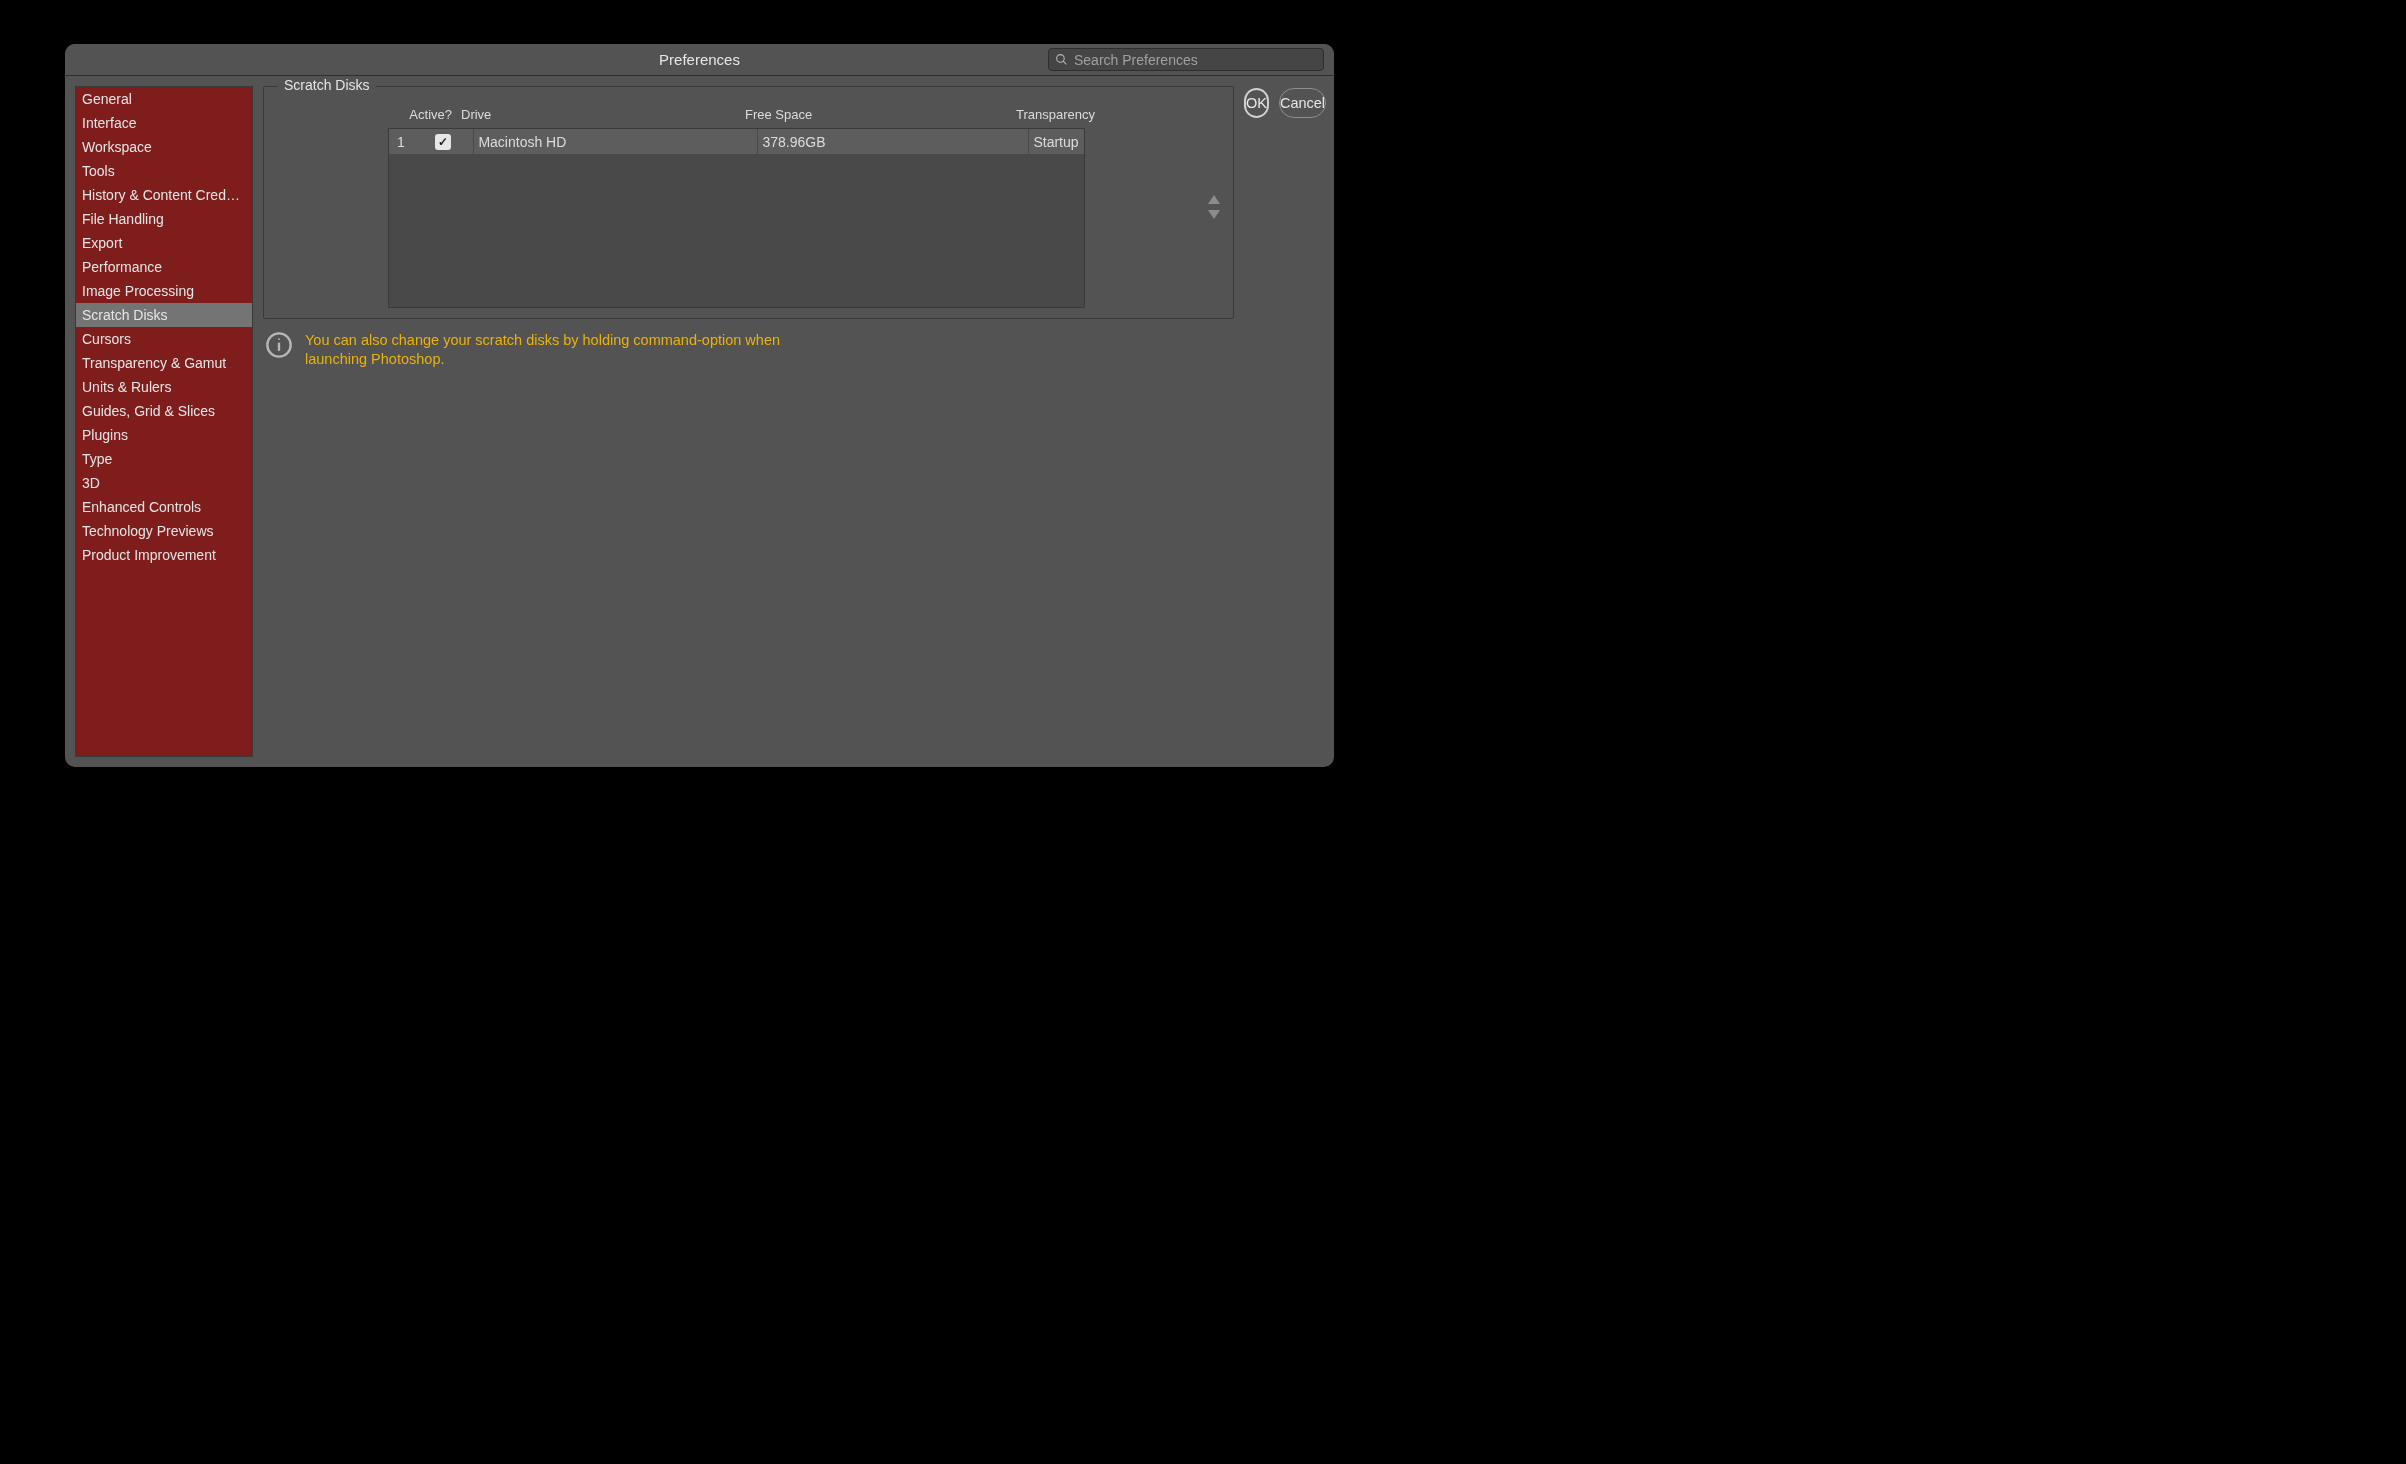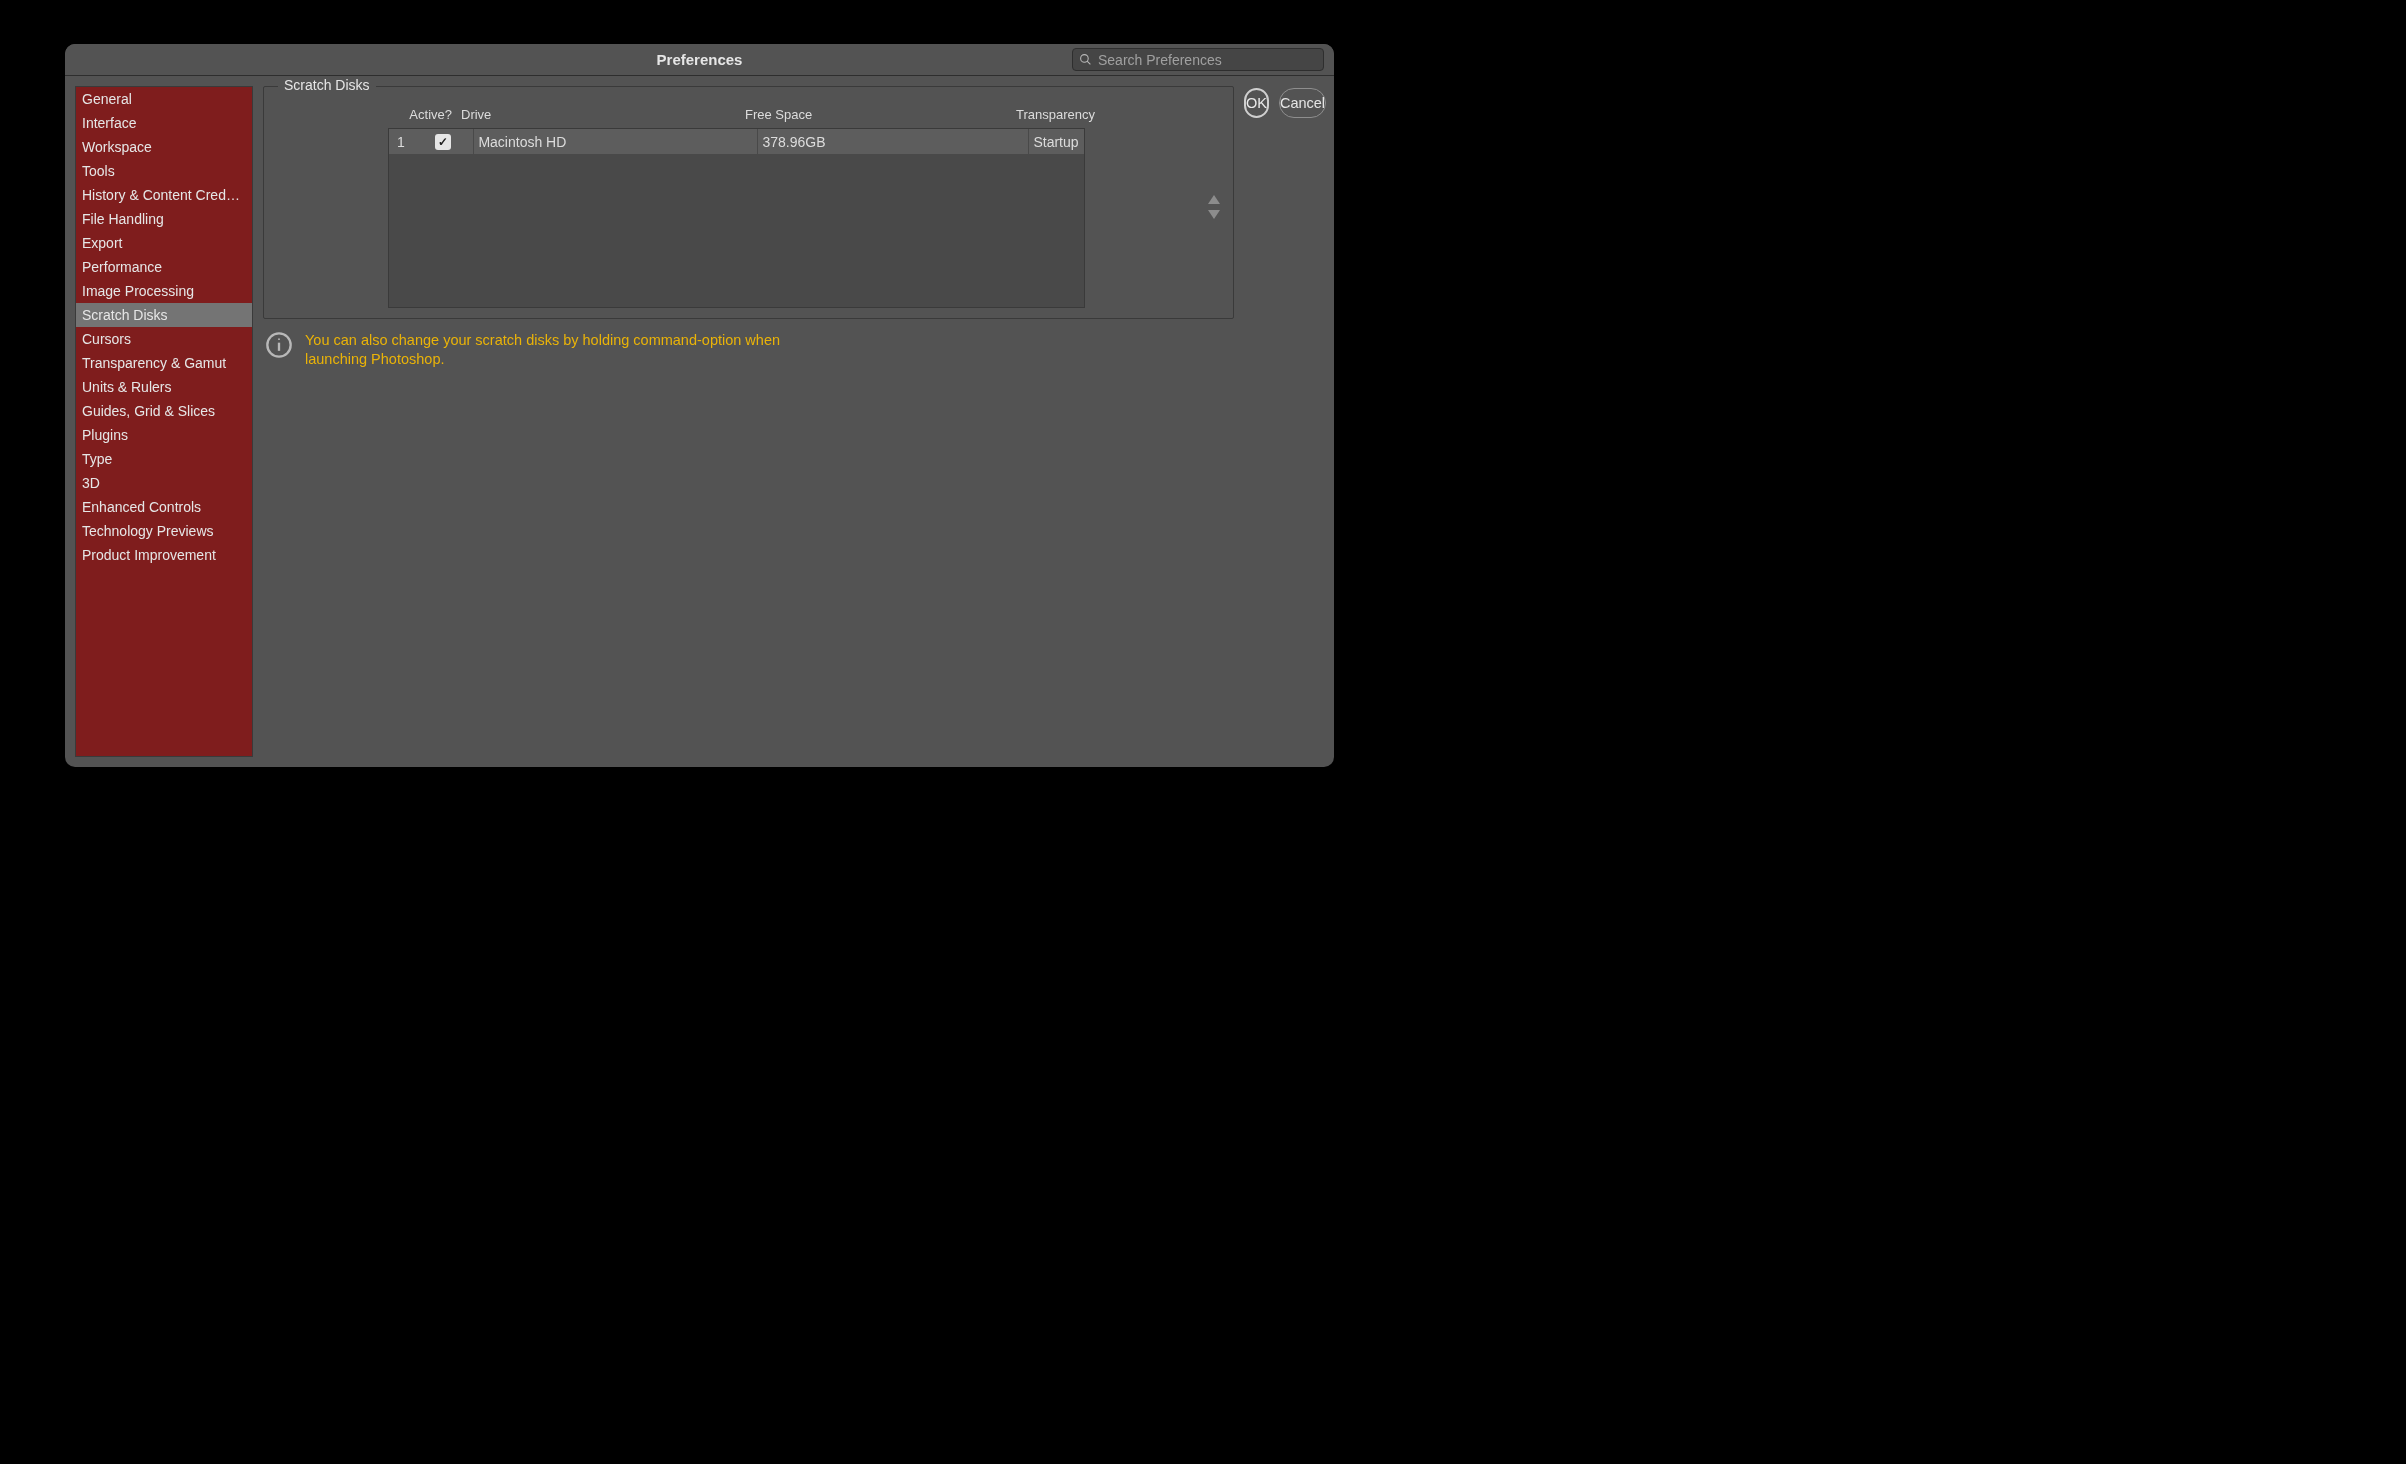--- a/index.html
+++ b/index.html
@@ -30,29 +30,29 @@
     background: #535353;
     border-bottom: 1px solid #2e2e2e;
     display: flex;
     align-items: center;
     position: relative;
   }
   .titlebar-title {
     position: absolute;
     left: 50%;
     transform: translateX(-50%);
-    font-weight: 700;
+    font-weight: 400;
     font-size: 15px;
     color: #e6e6e6;
   }
   .search-wrap {
     position: absolute;
     right: 10px;
     top: 4px;
-    width: 252px;
+    width: 276px;
     height: 23px;
     background: #454545;
     border: 1px solid #2e2e2e;
     border-radius: 4px;
     display: flex;
     align-items: center;
     padding: 0 6px;
     gap: 6px;
   }
   .search-icon-svg {

